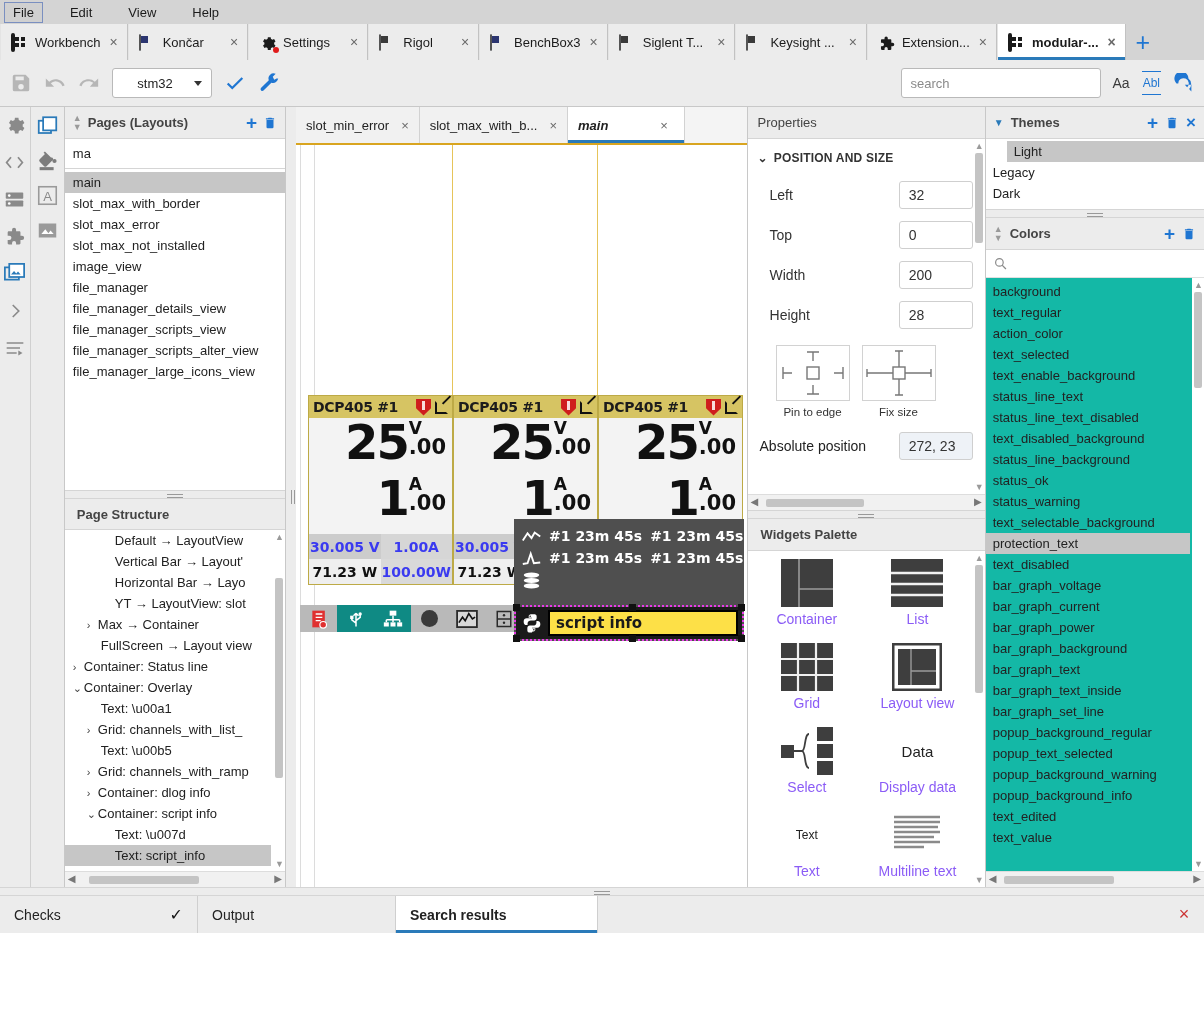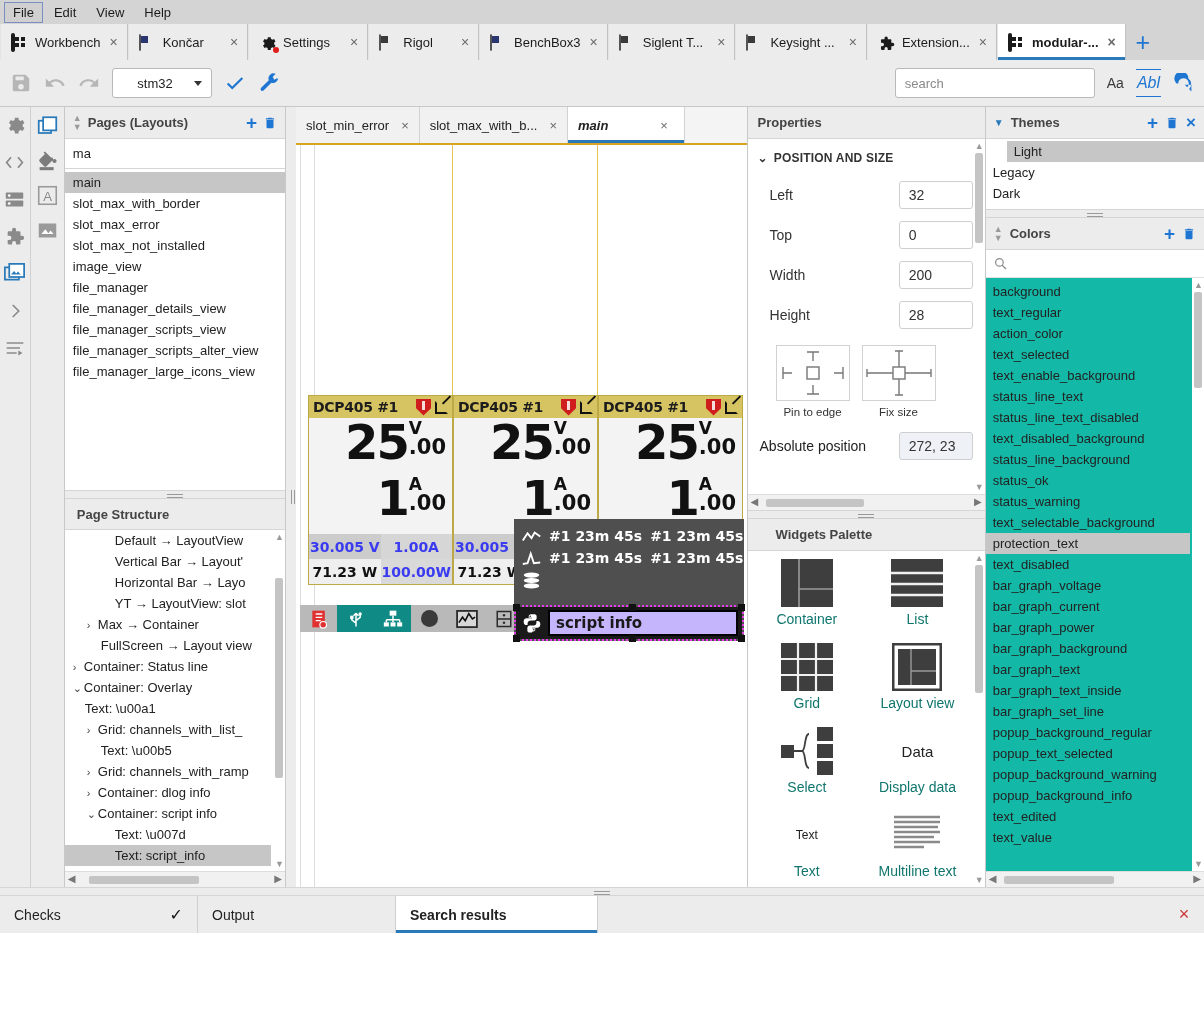--- a/index.html
+++ b/index.html
@@ -10,21 +10,21 @@
     font-size: 13px;
     color: #222;
     background: #ffffff;
     overflow: hidden;
   }
   #app { width: 1204px; height: 1012px; position: relative; background:#fff; }
 
   
   .menubar {
     height: 24px; background:#d4d4d4; display:flex; align-items:center;
-    padding-left: 4px; gap: 2px;
+    padding-left: 4px; gap: 18px;
   }
   .menubar .mi {
     padding: 3px 9px; font-size: 13px; color:#1b1b1b; cursor:default;
     line-height: 15px;
   }
   .menubar .mi.active { background:#d0d0d0; border:1px solid #7a8fc0; padding:2px 8px; }
 
   
   .tabbar {
     height: 36px; background:#d4d4d4; display:flex; align-items:flex-end;
@@ -70,21 +70,21 @@
     font-size:13px; position:relative; padding-right:14px;
   }
   .combo:after{content:"";position:absolute;right:9px;top:12px;border-left:4px solid transparent;
     border-right:4px solid transparent;border-top:5px solid #333;}
   .tb-spacer { flex:1; }
   .searchbox {
     width:200px; height:30px; border:1px solid #b9b9b9; background:#fff; border-radius:3px;
     padding:0 9px; font-size:13px; color:#8a8a8a; display:flex;align-items:center;
   }
   .tb-small { font-size:14px; color:#3a3a3a; }
-  .tb-abl { font-size:16px; color:#1f76d2; border-top:1.5px solid #1f76d2;border-bottom:1.5px solid #1f76d2; padding:4px 1px;font-style:italic;}
+  .tb-abl { font-size:12px; color:#1f76d2; border-top:1.5px solid #1f76d2;border-bottom:1.5px solid #1f76d2; padding:4px 1px;}
 
   
   .body-row { display:flex; height:780px; }
 
   
   .rail {
     width:31px; background:#ececec; border-right:1px solid #d0d0d0;
     display:flex; flex-direction:column; align-items:center; padding-top:8px; gap:16px;
   }
   .rail2 { width:34px; background:#ececec; border-right:1px solid #c8c8c8;
@@ -178,53 +178,53 @@
   .statusline { position:absolute; left:0; width:444px; height:27px; background:#b9b9b9;
      display:flex; align-items:center; }
   .sl-btn{width:37px;height:27px;display:flex;align-items:center;justify-content:center;}
   .sl-btn.teal{background:#0f8a84;}
 
   
   .overlay { position:absolute; background:#4f4f4f; color:#fff; }
   .ov-row { display:flex; align-items:center; height:22px; padding-left:8px; gap:8px;
      font-family:"DejaVu Sans",sans-serif; font-weight:bold; font-size:14px;}
   .ov-sel { outline:2px dotted #e83be8; background:#1a1a1a; }
-  .ov-field { border:2px solid #000; background:#c4b5fd; color:#1a1a1a; height:26px;
+  .ov-field { border:2px solid #000; background:#fde047; color:#1a1a1a; height:26px;
      display:flex;align-items:center; padding-left:6px; font-family:"DejaVu Sans",sans-serif;
      font-weight:bold; font-size:15px; }
   .handle{position:absolute;width:7px;height:7px;background:#111;}
 
   
   .props-col { width:240px; display:flex;flex-direction:column; border-left:1px solid #c8c8c8;
      border-right:1px solid #c8c8c8; background:#fff;}
   .pr-head{height:32px;background:#ececec;display:flex;align-items:center;padding:0 10px;
-     font-weight:bold;font-size:13px;color:#444;border-bottom:1px solid #d5d5d5;}
+     font-weight:normal;font-size:13px;color:#444;border-bottom:1px solid #d5d5d5;}
   .pr-body{height:355px;position:relative;overflow:hidden;background:#fff;padding:12px 0 0 0;}
   .pr-sec{display:flex;align-items:center;gap:6px;padding:0 10px 10px 10px;font-weight:bold;
      font-size:12px;color:#333;letter-spacing:.2px;}
   .pr-field{display:flex;align-items:center;height:40px;padding:0 12px 0 22px;gap:10px;}
   .pr-field label{flex:1;font-size:14px;color:#333;}
   .pr-field .inp{width:74px;height:28px;border:1px solid #cfcfcf;border-radius:3px;background:#fff;
      display:flex;align-items:center;padding-left:9px;font-size:14px;color:#333;}
   .pr-pins{display:flex;gap:12px;padding:10px 0 0 28px;}
   .pr-pin{width:74px;}
   .pr-pin .bx{width:74px;height:56px;border:1px solid #d2d2d2;position:relative;}
   .pr-pin .cap{text-align:center;font-size:11.5px;color:#333;margin-top:5px;}
   .pr-abs{display:flex;align-items:center;padding:14px 12px 0 12px;gap:8px;}
   .pr-abs label{flex:1;font-size:14px;}
   .pr-abs .inp{width:74px;height:28px;border:1px solid #cfcfcf;border-radius:3px;background:#eef2f7;
      display:flex;align-items:center;padding-left:9px;font-size:14px;color:#333;}
 
-  .wp-head{height:32px;background:#ececec;display:flex;align-items:center;padding:0 28px;
+  .wp-head{height:32px;background:#ececec;display:flex;align-items:center;padding:0 13px;
      font-weight:bold;font-size:13px;color:#444;border-bottom:1px solid #d5d5d5;border-top:1px solid #d5d5d5;}
   .wp-body{flex:1;position:relative;overflow:hidden;background:#fff;}
   .wp-grid{display:grid;grid-template-columns:1fr 1fr;padding:6px 12px 0 4px;}
   .wp-item{display:flex;flex-direction:column;align-items:center;height:84px;justify-content:flex-start;}
   .wp-item .gl{height:52px;display:flex;align-items:center;justify-content:center;}
-  .wp-item .lb{font-size:14px;color:#0f766e;margin-top:2px;}
+  .wp-item .lb{font-size:14px;color:#8b5cf6;margin-top:2px;}
 
   
   .themes-col{width:219px;display:flex;flex-direction:column;background:#fff;}
   .th-head{height:32px;background:#ececec;display:flex;align-items:center;padding:0 8px;gap:7px;
      font-weight:bold;font-size:13px;color:#444;border-bottom:1px solid #d5d5d5;}
   .th-list{height:70px;background:#fff;padding-top:2px;}
   .th-item{height:21px;line-height:21px;padding:0 7px;font-size:13px;}
   .th-item.sel{background:#c6c6c6;margin-left:21px;}
   .co-search{height:28px;border-bottom:1px solid #e0e0e0;display:flex;align-items:center;padding:0 8px;}
   .co-body{flex:1;position:relative;overflow:hidden;background:#14b8a6;}
@@ -481,21 +481,21 @@
         <div class="ps-body">
           <div style="padding-right:14px">
             <div class="ps-row" style="padding-left:50px">Default → LayoutView</div>
             <div class="ps-row" style="padding-left:50px">Vertical Bar → Layout'</div>
             <div class="ps-row" style="padding-left:50px">Horizontal Bar → Layo</div>
             <div class="ps-row" style="padding-left:50px">YT → LayoutView: slot</div>
             <div class="ps-row" style="padding-left:22px"><span class="ps-arrow">›</span><span>Max → Container</span></div>
             <div class="ps-row" style="padding-left:36px">FullScreen → Layout view</div>
             <div class="ps-row" style="padding-left:8px"><span class="ps-arrow">›</span><span>Container: Status line</span></div>
             <div class="ps-row" style="padding-left:8px"><span class="ps-arrow">⌄</span><span>Container: Overlay</span></div>
-            <div class="ps-row" style="padding-left:20px">Text: \u00a1</div>
+            <div class="ps-row" style="padding-left:36px">Text: \u00a1</div>
             <div class="ps-row" style="padding-left:22px"><span class="ps-arrow">›</span><span>Grid: channels_with_list_</span></div>
             <div class="ps-row" style="padding-left:36px">Text: \u00b5</div>
             <div class="ps-row" style="padding-left:22px"><span class="ps-arrow">›</span><span>Grid: channels_with_ramp</span></div>
             <div class="ps-row" style="padding-left:22px"><span class="ps-arrow">›</span><span>Container: dlog info</span></div>
             <div class="ps-row" style="padding-left:22px"><span class="ps-arrow">⌄</span><span>Container: script info</span></div>
             <div class="ps-row" style="padding-left:50px">Text: \u007d</div>
             <div class="ps-row sel" style="padding-left:50px">Text: script_info</div>
           </div>
           <div class="vscroll">
             <span class="arrU" style="top:2px">▲</span>

